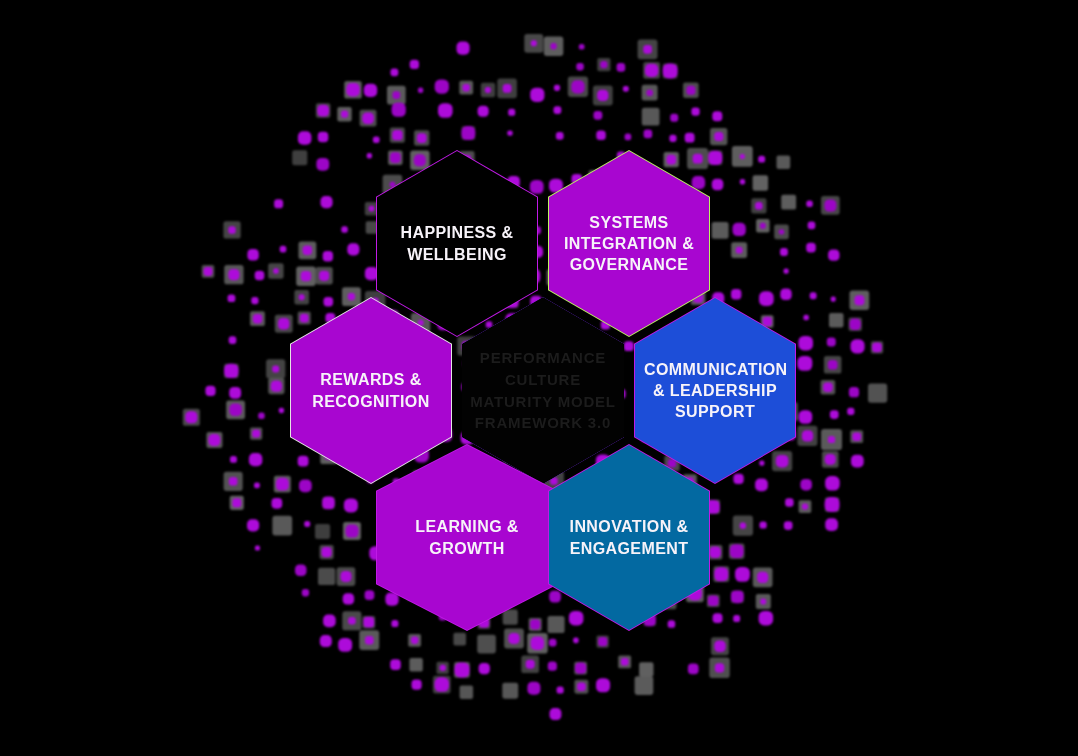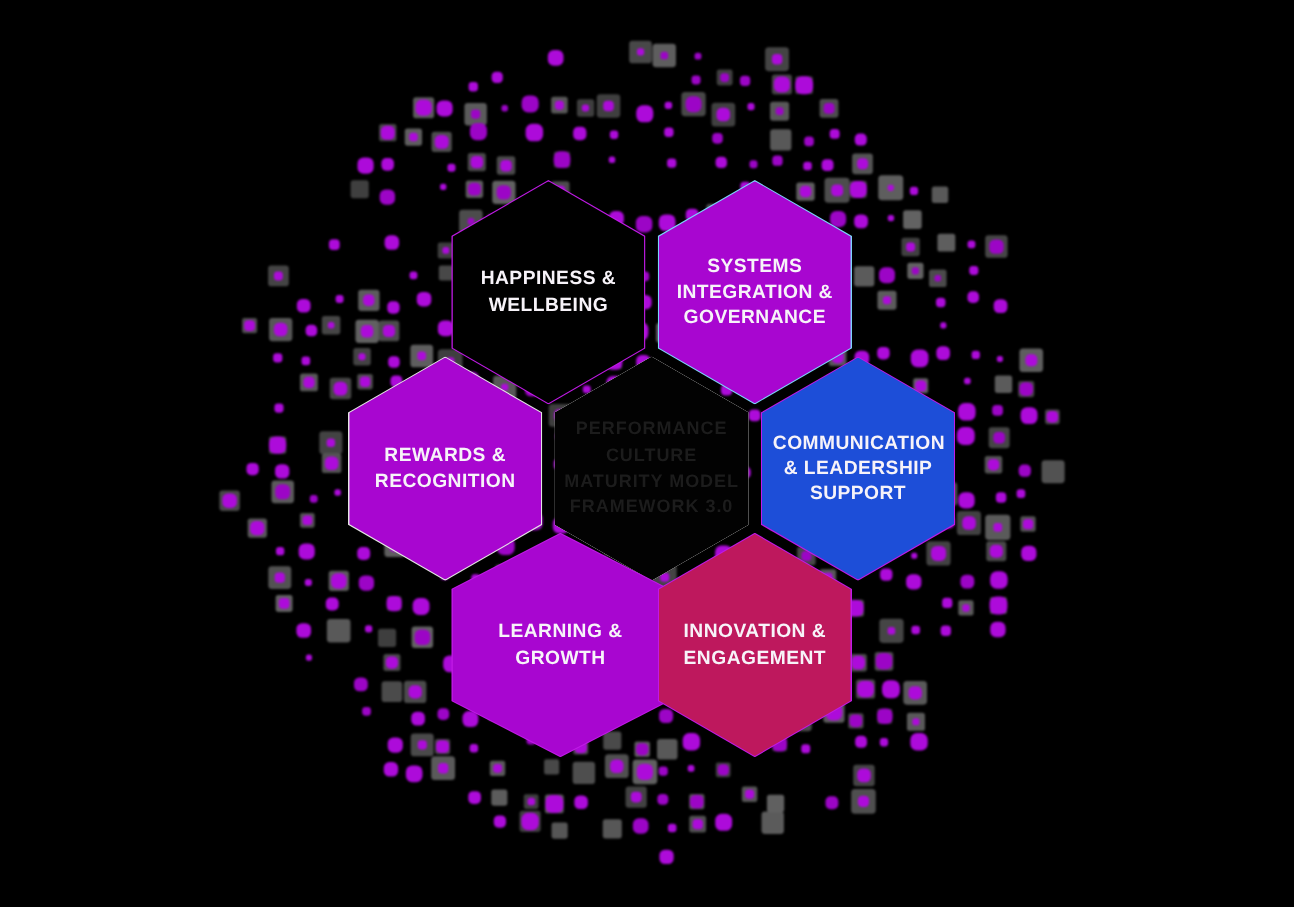--- a/index.html
+++ b/index.html
@@ -695,38 +695,38 @@
       <rect x="502.3" y="682.8" width="15.9" height="15.9" rx="2.4" fill="#6E6E6E" opacity="0.79"></rect>
       <rect x="527.4" y="681.8" width="13.0" height="13.0" rx="4.9" fill="#9C05C6"></rect>
       <rect x="556.6" y="686.5" width="7.1" height="7.1" rx="2.7" fill="#AD0BDA"></rect>
       <rect x="574.4" y="679.7" width="14.0" height="14.0" rx="2.1" fill="#6E6E6E" opacity="0.73"></rect>
       <rect x="577.1" y="682.4" width="8.7" height="8.7" rx="3.3" fill="#AD0BDA"></rect>
       <rect x="596.0" y="678.2" width="14.1" height="14.1" rx="5.3" fill="#AD0BDA"></rect>
       <rect x="634.6" y="676.2" width="18.7" height="18.7" rx="2.8" fill="#6E6E6E" opacity="0.83"></rect>
       <rect x="549.5" y="708.1" width="11.9" height="11.9" rx="4.5" fill="#AD0BDA"></rect>
     </svg>
 
-  <div class="hex hex-c" style="background: #e5e5e5;">
+  <div class="hex hex-c" style="background: #6d28d9;">
     <div class="hex-inner" style="background: rgb(2, 2, 2);">
       <div class="center-title">
         <div>PERFORMANCE</div>
         <div>CULTURE</div>
         <div>MATURITY MODEL</div>
         <div>FRAMEWORK 3.0</div>
       </div>
     </div>
   </div>
 
   <div class="hex hex-nw" style="background: rgb(192, 26, 230);">
     <div class="hex-inner" style="background: #000000;">
       <div class="hex-label">HAPPINESS &amp; WELLBEING</div>
     </div>
   </div>
 
-  <div class="hex hex-ne" style="background: #7dd3fc;">
+  <div class="hex hex-ne" style="background: #bef264;">
     <div class="hex-inner" style="background: rgb(168, 6, 208);">
       <div class="hex-label">SYSTEMS INTEGRATION &amp; GOVERNANCE</div>
     </div>
   </div>
 
   <div class="hex hex-w" style="background: #e5e5e5;">
     <div class="hex-inner" style="background: rgb(168, 6, 208);">
       <div class="hex-label">REWARDS &amp; RECOGNITION</div>
     </div>
   </div>
@@ -737,18 +737,18 @@
     </div>
   </div>
 
   <div class="hex hex-sw" style="background: rgb(192, 26, 230);">
     <div class="hex-inner" style="background: rgb(168, 6, 208);">
       <div class="hex-label">LEARNING &amp; GROWTH</div>
     </div>
   </div>
 
   <div class="hex hex-se" style="background: rgb(192, 26, 230);">
-    <div class="hex-inner" style="background: #be185d;">
+    <div class="hex-inner" style="background: #0369a1;">
       <div class="hex-label">INNOVATION &amp; ENGAGEMENT</div>
     </div>
   </div>
 
 </div>
 
 </body></html>

